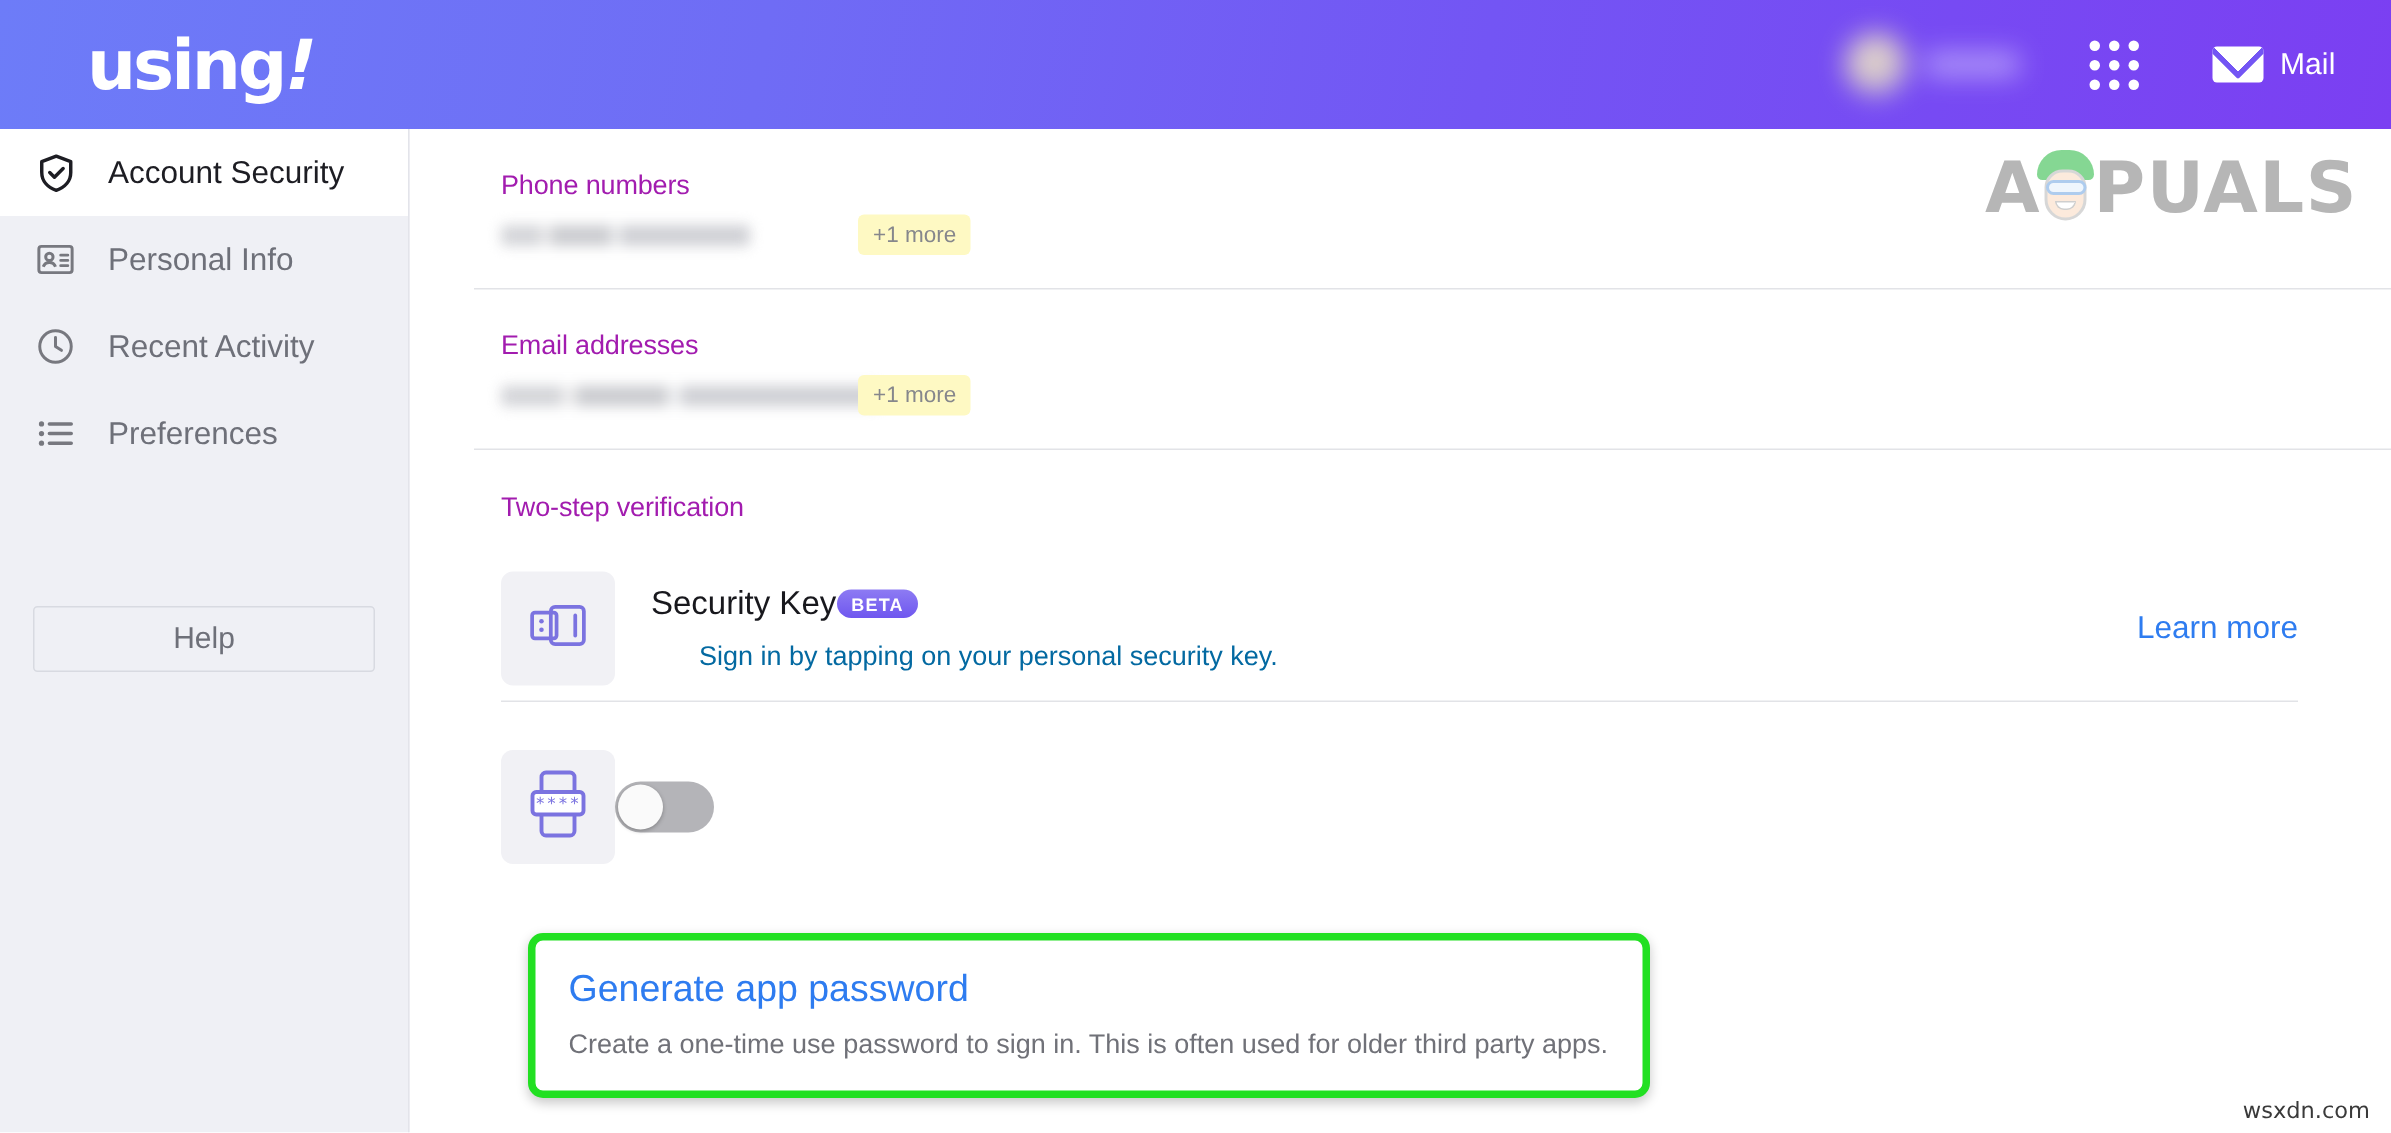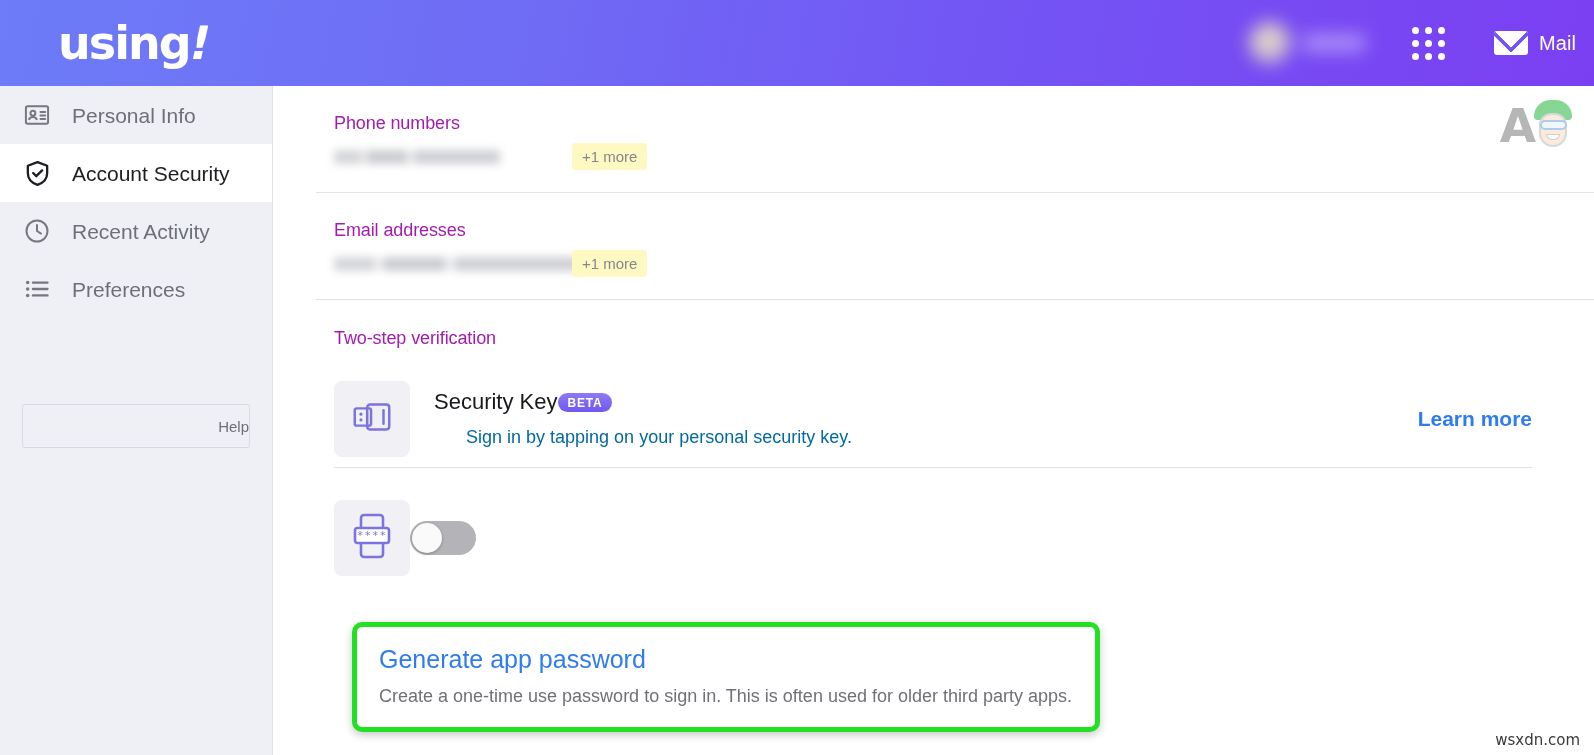--- a/index.html
+++ b/index.html
@@ -46,21 +46,21 @@
     font-family: "DejaVu Sans", sans-serif;
   }
   .brand-logo .bang {
     display: inline-block;
     transform: skewX(-12deg);
     font-weight: bold;
   }
 
   .header-right {
     margin-left: auto;
-    margin-right: 16px;
+    margin-right: 35px;
     display: flex;
     align-items: center;
     gap: 43px;
     height: 86px;
   }
 
   .account-chip {
     display: flex;
     align-items: center;
     gap: 12px;
@@ -166,24 +166,23 @@
     padding: 0 22px;
     margin-top: 14px;
   }
   .help-button {
     width: 100%;
     height: 44px;
     background: #eff0f5;
     border: 1px solid #d8dae1;
     border-radius: 3px;
     color: #6e7079;
-    font-size: 15px;
+    font-size: 20px;
     font-family: "Liberation Sans", sans-serif;
     cursor: pointer;
-    text-align: right;
   }
 
   
   .main {
     position: absolute;
     top: 86px; left: 274px;
     width: 1320px;
     height: 669px;
     background: #ffffff;
     overflow: hidden;
@@ -294,21 +293,20 @@
   .method-action {
     flex: 0 0 auto;
     display: flex;
     align-items: center;
   }
   .link-blue {
     color: #2e7cf0;
     font-size: 21px;
     text-decoration: none;
     cursor: pointer;
-    font-weight: bold;
   }
 
   .toggle {
     width: 66px; height: 34px;
     background: #b4b4b8;
     border-radius: 17px;
     position: relative;
     cursor: pointer;
   }
   .toggle .knob {
@@ -438,41 +436,41 @@
 
       <div class="mail-link">
         <span class="mail-icon"></span>
         <span class="mail-label">Mail</span>
       </div>
 
     </div>
   </div>
 
   <div class="sidebar">
+
+    <div class="nav-item active">
+      <span class="nav-icon">
+        <svg width="29" height="29" viewBox="0 0 24 24" fill="none" stroke="#1d1d23" stroke-width="1.9">
+          <path d="M12 2.6 20 5.6v6c0 4.6-3.2 8.2-8 9.8-4.8-1.6-8-5.2-8-9.8v-6z" stroke-linejoin="round"></path>
+          <path d="M8.4 11.6l2.6 2.6 4.8-4.8" stroke-linecap="round" stroke-linejoin="round"></path>
+        </svg>
+      </span>
+      <span class="label">Account Security</span>
+    </div>
 
     <div class="nav-item">
       <span class="nav-icon">
         <svg width="28" height="28" viewBox="0 0 24 24" fill="none" stroke="#77787f" stroke-width="1.7">
           <rect x="2.5" y="4.5" width="19" height="15" rx="1.5"></rect>
           <circle cx="8.5" cy="10.5" r="2.1"></circle>
           <path d="M5 16.2c.6-1.7 2-2.5 3.5-2.5s2.9.8 3.5 2.5"></path>
           <path d="M15 9.5h4M15 12.5h4M15 15.5h4" stroke-linecap="round"></path>
         </svg>
       </span>
       <span class="label">Personal Info</span>
-    </div>
-
-    <div class="nav-item active">
-      <span class="nav-icon">
-        <svg width="29" height="29" viewBox="0 0 24 24" fill="none" stroke="#1d1d23" stroke-width="1.9">
-          <path d="M12 2.6 20 5.6v6c0 4.6-3.2 8.2-8 9.8-4.8-1.6-8-5.2-8-9.8v-6z" stroke-linejoin="round"></path>
-          <path d="M8.4 11.6l2.6 2.6 4.8-4.8" stroke-linecap="round" stroke-linejoin="round"></path>
-        </svg>
-      </span>
-      <span class="label">Account Security</span>
     </div>
 
     <div class="nav-item">
       <span class="nav-icon">
         <svg width="28" height="28" viewBox="0 0 24 24" fill="none" stroke="#77787f" stroke-width="1.7">
           <circle cx="12" cy="12" r="9"></circle>
           <path d="M12 6.8V12l3.4 2.2" stroke-linecap="round" stroke-linejoin="round"></path>
         </svg>
       </span>
       <span class="label">Recent Activity</span>
@@ -582,17 +580,18 @@
   </div>
 
   <div class="appuals">
     <span class="wm-text">A</span>
     <span class="wm-face">
       <span class="hair"></span>
       <span class="head"></span>
       <span class="glasses"></span>
       <span class="mouth"></span>
     </span>
+    <span class="wm-text">PUALS</span>
   </div>
 
   <div class="wsxdn">wsxdn.com</div>
 
 </div>
 
 </body></html>

